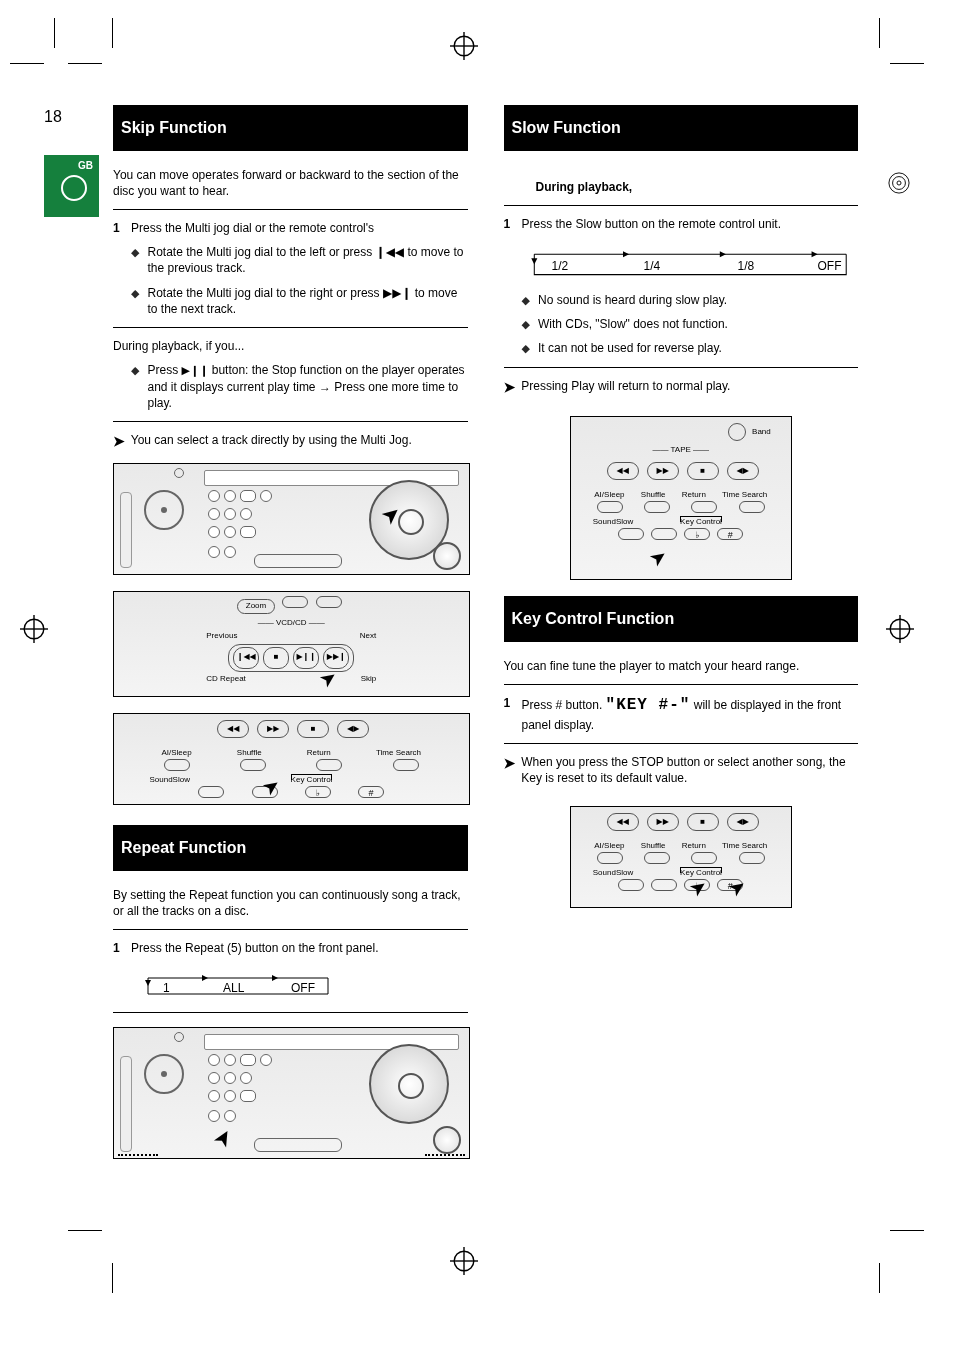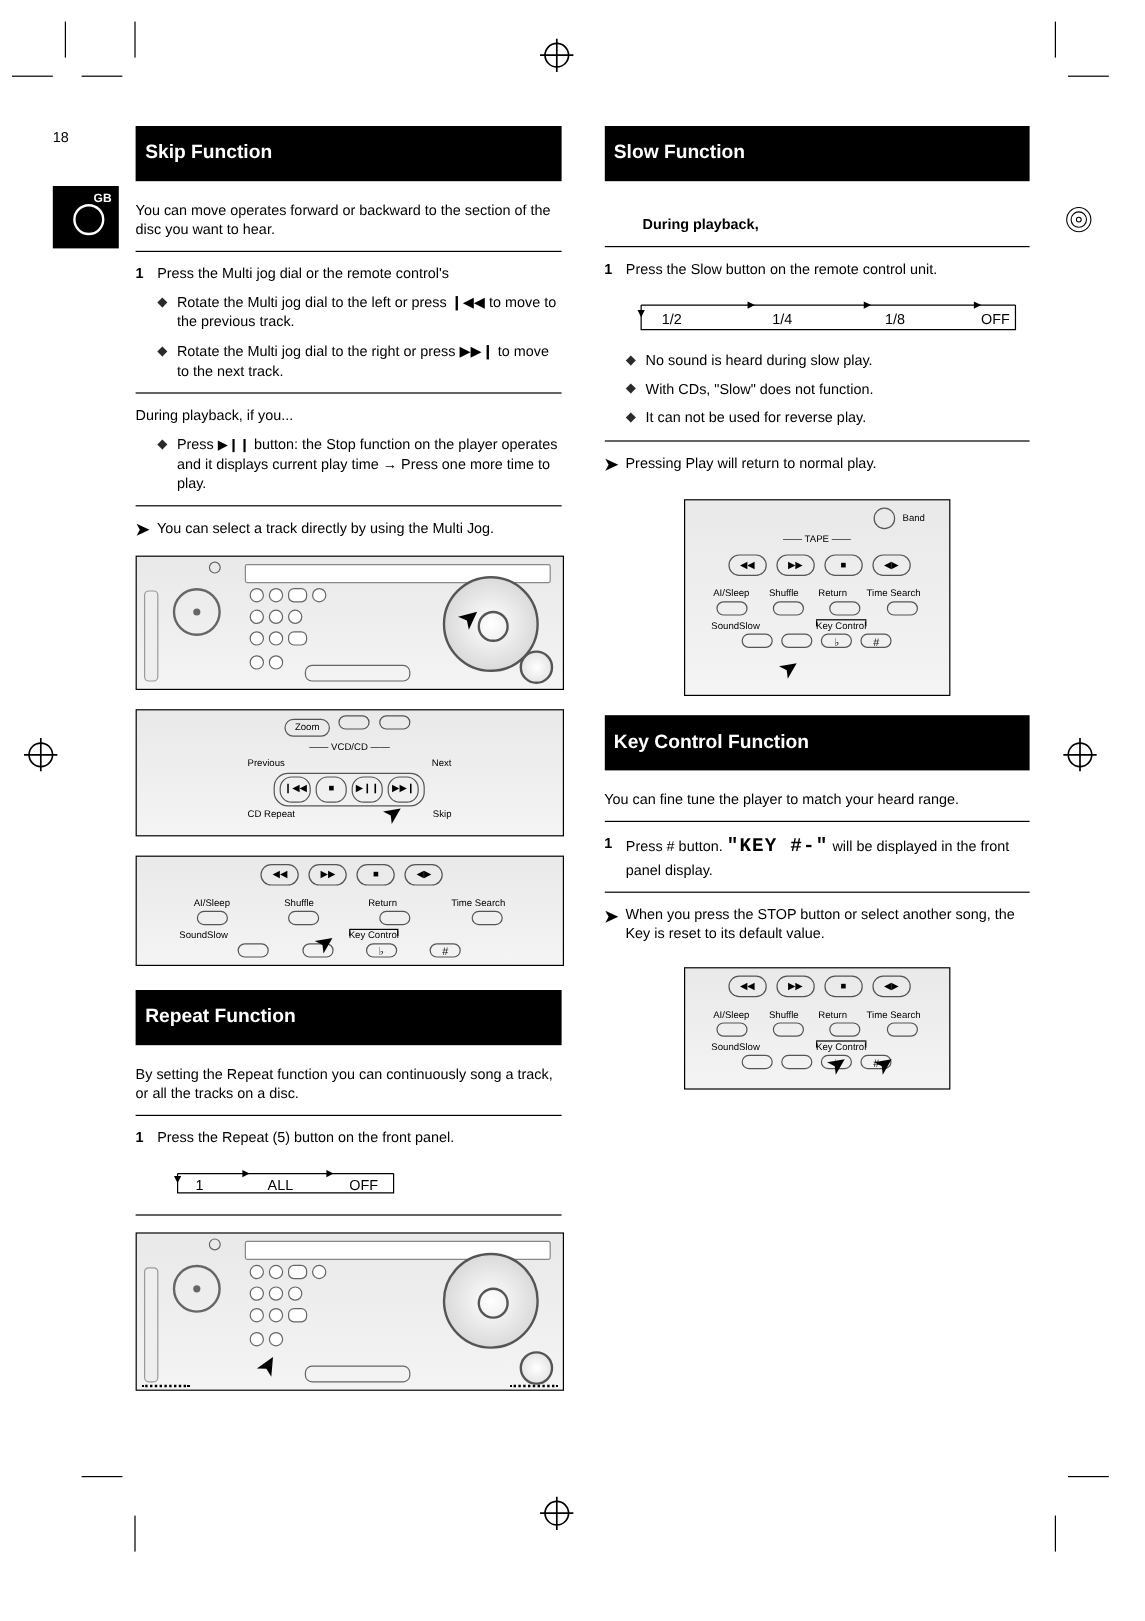--- a/index.html
+++ b/index.html
@@ -42,36 +42,36 @@
   .regmark.bottom { bottom: 76px; left: 450px; }
   .regmark.left { top: 615px; left: 20px; }
   .regmark.right { top: 615px; right: 40px; }
   .regmark svg { width: 100%; height: 100%; }
 
   .side-box {
     position: absolute;
     left: 44px;
     top: 155px;
     width: 55px;
-    height: 52px;
-    background: #000000;
+    height: 62px;
+    background: #15803d;
   }
   .side-box .circle {
     position: absolute;
     top: 50%; left: 50%;
     width: 22px; height: 22px;
     margin: -11px 0 0 -11px;
     border: 2px solid #fff;
     border-radius: 50%;
   }
   .page-num {
     position: absolute;
     left: 44px;
     top: 106px;
-    font-size: 12px;
+    font-size: 16px;
   }
   .disc-icon {
     position: absolute;
     right: 44px;
     top: 172px;
     width: 22px;
     height: 22px;
   }
   .disc-icon svg { width:100%; height:100%; }
 

